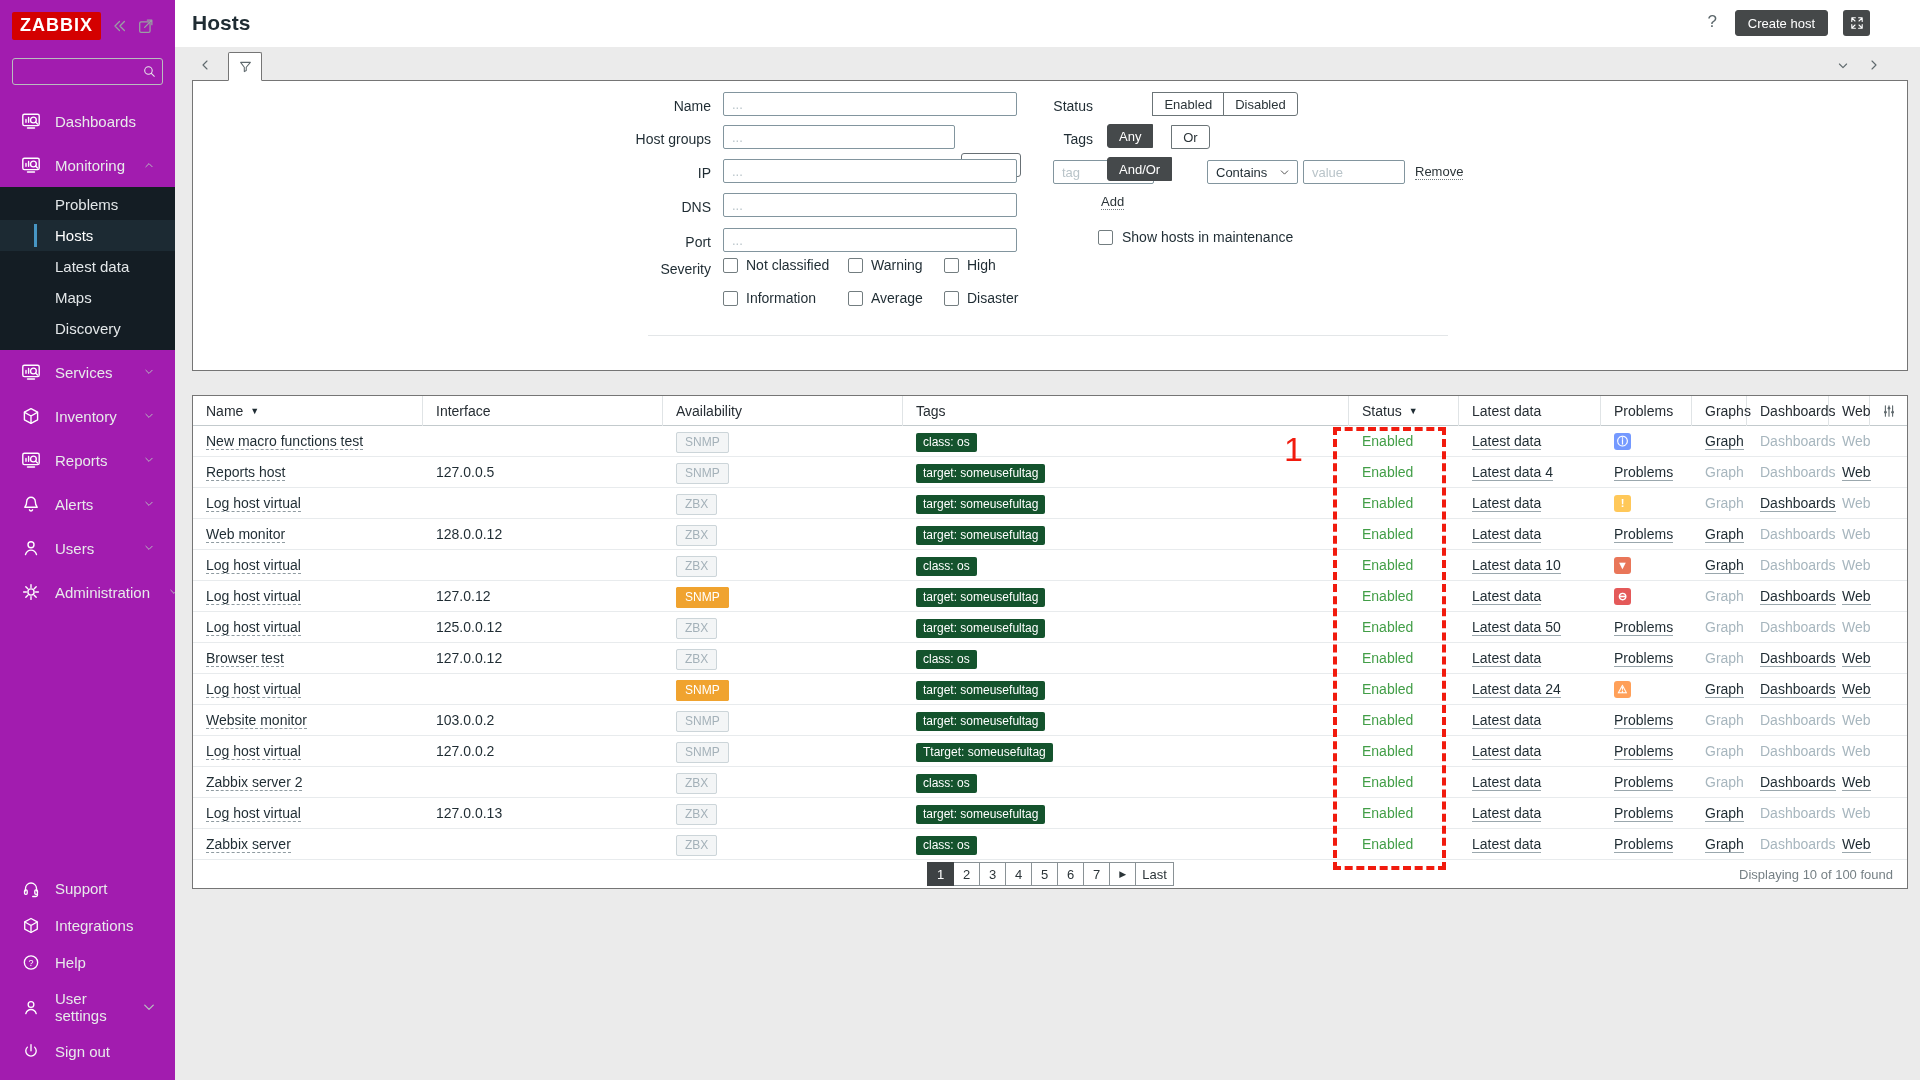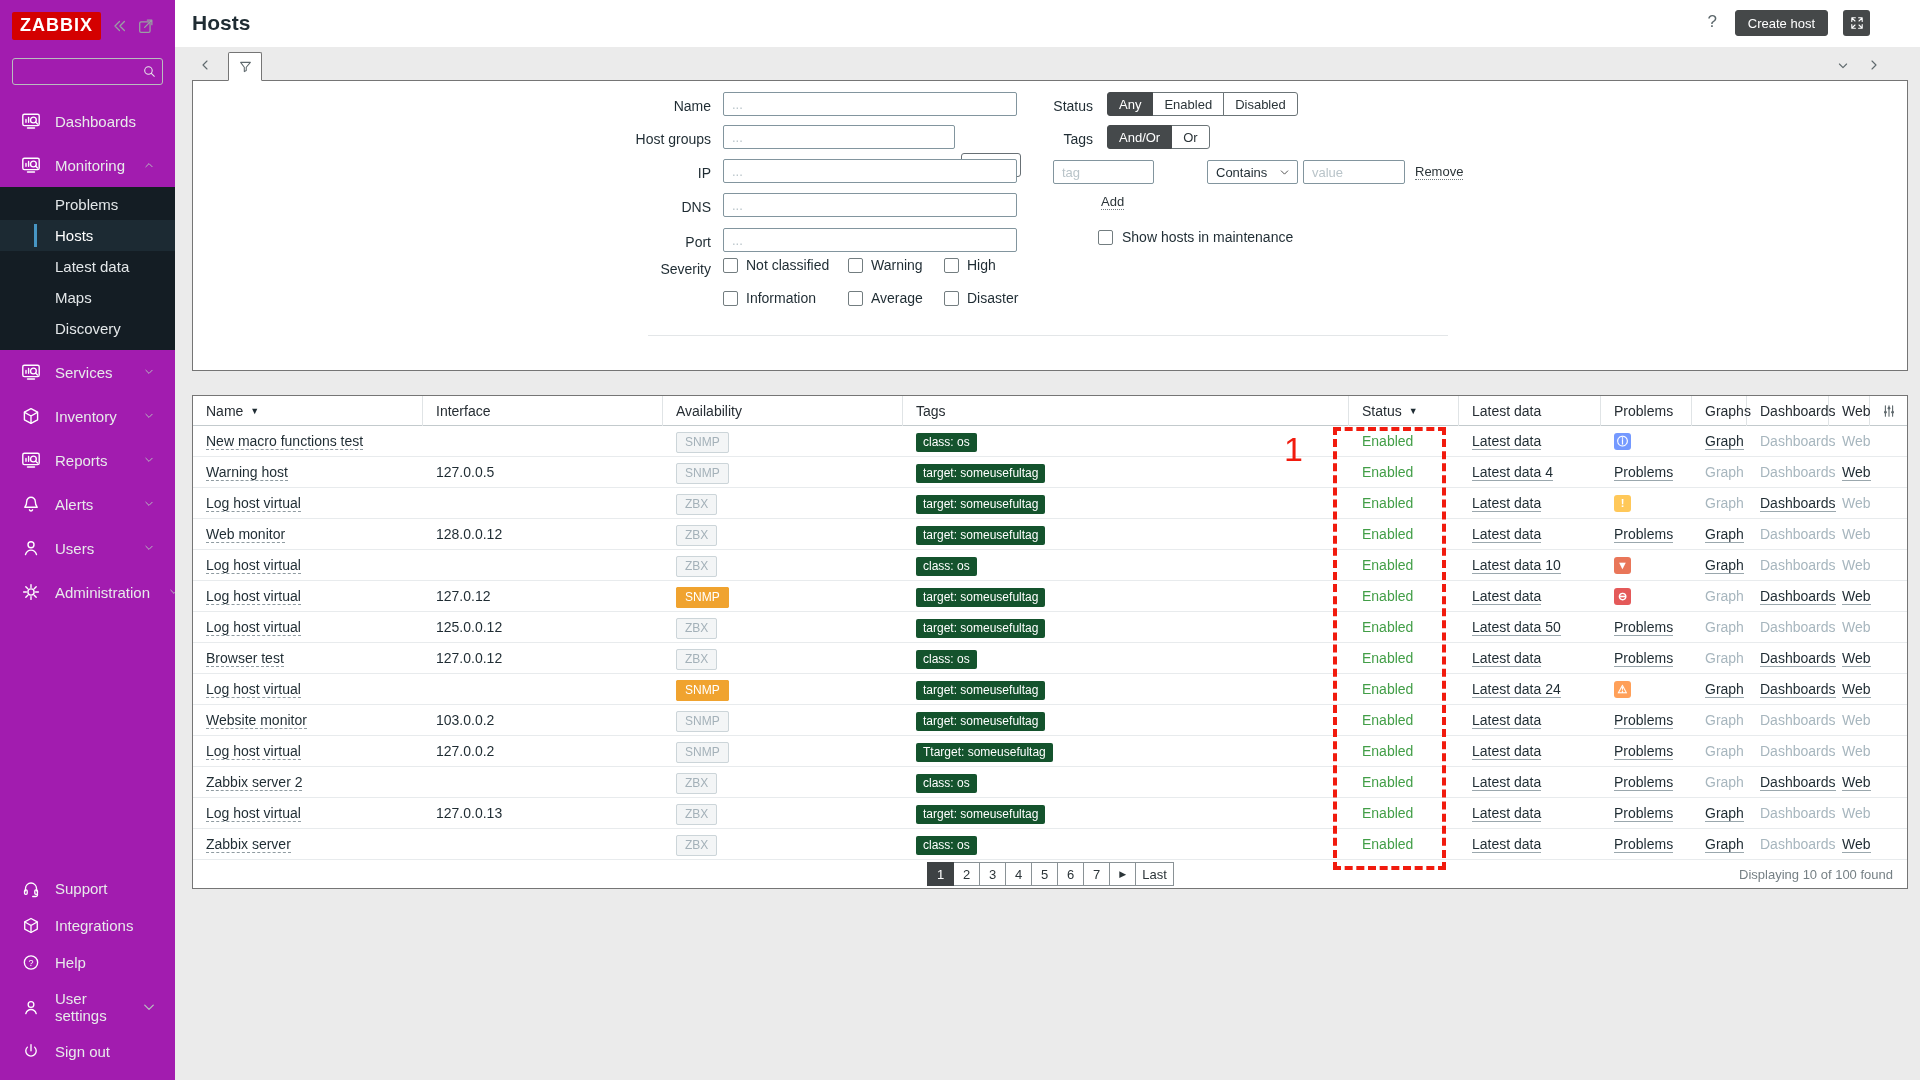--- a/index.html
+++ b/index.html
@@ -49,21 +49,21 @@
   #filter-tab .icn { width:15px; height:15px; color:#5f696d; }
 
   
   #filter-panel { position:absolute; left:17px; top:80px; width:1716px; height:291px; background:#fff; border:1px solid #757575; z-index:2; }
   .flabel { position:absolute; font-size:14px; color:#1f2c33; text-align:right; }
   .finput { position:absolute; height:24px; border:1px solid #82959e; border-radius:2px; font-size:13px; color:#1f2c33; padding:0 8px; outline:none; font-family:inherit; }
   .finput::placeholder { color:#b9c4c9; }
   .fbtn { position:absolute; height:24px; background:#fff; border:1px solid #687075; border-radius:3px; font-size:13px; color:#2b3438; padding:0 11px; cursor:pointer; font-family:inherit; }
   .seg-group { position:absolute; display:flex; }
   .seg { height:24px; padding:0 11px; display:flex; align-items:center; border:1px solid #6b7477; background:#fff; font-size:13px; color:#2b3438; margin-left:-1px; cursor:pointer; }
-  .seg:first-child { border-radius:3px 0 0 3px; margin-left:0; }
+  .seg:first-child { border-radius:3px 0 0 3px; margin-left:0;margin-top:32px; }
   .seg:last-child { border-radius:0 3px 3px 0; }
   .seg.active { background:#45494b; border-color:#45494b; color:#fff; z-index:1; }
   .cb { display:inline-block; width:15px; height:15px; border:1px solid #737d80; border-radius:2px; background:#fff; vertical-align:-3px; cursor:pointer; }
   .sev-grid { position:absolute; left:530px; top:176px; display:grid; grid-template-columns:125px 96px 110px; grid-row-gap:17px; font-size:14px; color:#1f2c33; }
   .sev-grid label { display:flex; align-items:flex-end; gap:8px; cursor:pointer; white-space:nowrap; }
   .select-box { position:absolute; height:24px; border:1px solid #82959e; border-radius:2px; background:#fff; display:flex; align-items:center; justify-content:space-between; padding:0 6px 0 8px; font-size:13px; color:#1f2c33; cursor:pointer; }
   .select-box .icn { width:13px; height:13px; color:#444; }
   .dlink { font-size:13px; color:#2b3438; border-bottom:1px dotted #6e787c; cursor:pointer; }
   #filter-hr { position:absolute; left:455px; top:254px; width:800px; border-top:1px solid #e3e6e8; }
   #filter-actions { position:absolute; left:0; top:266px; width:1716px; display:flex; justify-content:center; gap:18px; }
@@ -455,21 +455,21 @@
             <div class="td"><span class="chip">class: os</span></div>
             <div class="td"><span class="status-on">Enabled</span></div>
             <div class="td"><span class="lnk">Latest data</span></div>
             <div class="td"><span class="picon" style="background:#7499ff">ⓘ</span></div>
             <div class="td"><span class="collink">Graph</span></div>
             <div class="td"><span class="collink off">Dashboards</span></div>
             <div class="td"><span class="collink off">Web</span></div>
             <div class="td"></div>
           </div>
           <div class="t-row">
-            <div class="td"><span class="hostlink">Warning host</span></div>
+            <div class="td"><span class="hostlink">Reports host</span></div>
             <div class="td">127.0.0.5</div>
             <div class="td"><span class="badge gray">SNMP</span></div>
             <div class="td"><span class="chip">target: someusefultag</span></div>
             <div class="td"><span class="status-on">Enabled</span></div>
             <div class="td"><span class="lnk">Latest data 4</span></div>
             <div class="td"><span class="lnk">Problems</span></div>
             <div class="td"><span class="collink off">Graph</span></div>
             <div class="td"><span class="collink off">Dashboards</span></div>
             <div class="td"><span class="collink">Web</span></div>
             <div class="td"></div>

